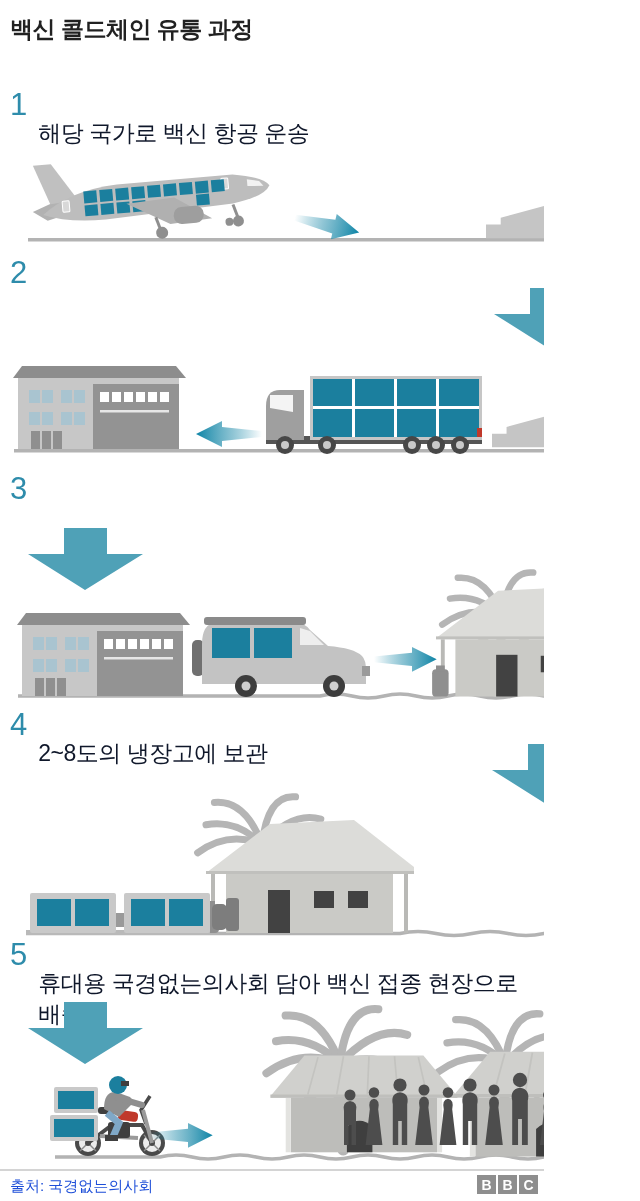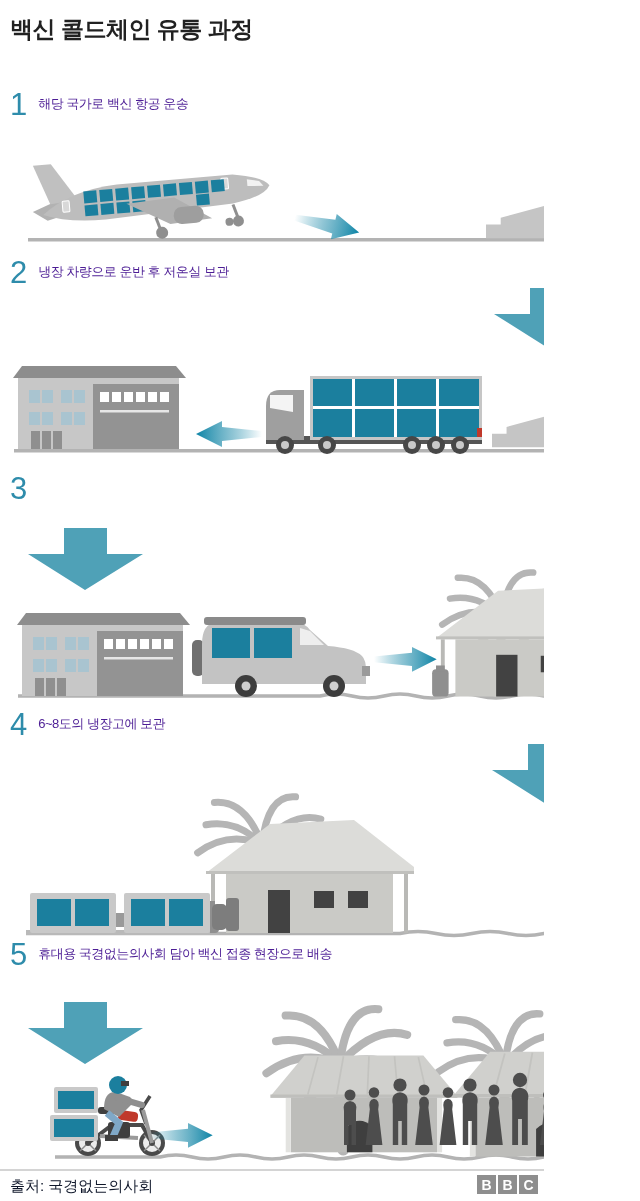--- a/index.html
+++ b/index.html
@@ -6,25 +6,25 @@
   .canvas {
     position:relative; width:544px; height:1201px; background:#ffffff;
     overflow:hidden; font-family:"Liberation Sans","DejaVu Sans",sans-serif;
   }
   .title {
     position:absolute; left:10px; top:14px;
     font-size:23px; font-weight:800; color:#212121; letter-spacing:-0.5px;
   }
   .step { position:absolute; left:10px; display:flex; gap:11px; align-items:flex-start; }
   .step-num { font-size:31px; line-height:30px; color:#2e8cab; font-weight:400; }
-  .step-label { font-size:13px; color:#4c1d95; padding-top:5px; letter-spacing:-0.5px; }
+  .step-label { font-size:23px; color:#0f172a; padding-top:5px; letter-spacing:-0.5px;margin-top:23px; }
   .scene { position:absolute; left:0; overflow:visible; }
   .arrow-down { position:absolute; }
   .footer-line { position:absolute; left:0; top:1169px; width:640px; height:2px; background:#d4d4d4; }
-  .source { position:absolute; left:10px; top:1177px; font-size:15px; color:#0f172a; }
+  .source { position:absolute; left:10px; top:1177px; font-size:15px; color:#1d4ed8; }
   .bbc { position:absolute; right:6px; top:1175px; display:flex; gap:2px; }
   .bbc span {
     width:19px; height:19px; background:#8e8e8e; color:#ffffff;
     font-weight:700; font-size:14px; display:flex; align-items:center; justify-content:center;
   }
 </style>
 </head>
 <body>
 
 <div class="canvas">
@@ -140,28 +140,27 @@
   </svg>
 
   <div class="title">백신 콜드체인 유통 과정</div>
 
   <div class="step" style="top:90px">
     <span class="step-num">1</span>
     <span class="step-label">해당 국가로 백신 항공 운송</span>
   </div>
   <div class="step" style="top:258px">
     <span class="step-num">2</span>
-    <span class="step-label">냉장 차량으로 운반 후 저온실 보관</span>
   </div>
   <div class="step" style="top:474px">
     <span class="step-num">3</span>
   </div>
   <div class="step" style="top:710px">
     <span class="step-num">4</span>
-    <span class="step-label">6~8도의 냉장고에 보관</span>
+    <span class="step-label">2~8도의 냉장고에 보관</span>
   </div>
   <div class="step" style="top:940px">
     <span class="step-num">5</span>
     <span class="step-label">휴대용 국경없는의사회 담아 백신 접종 현장으로 배송</span>
   </div>
 
   <svg class="arrow-down" style="left:494px; top:288px" width="116" height="63" viewBox="0 0 116 63">
       <use href="#sym-arrow-down"></use>
     </svg>
   <svg class="arrow-down" style="left:28px; top:528px" width="116" height="63" viewBox="0 0 116 63">

